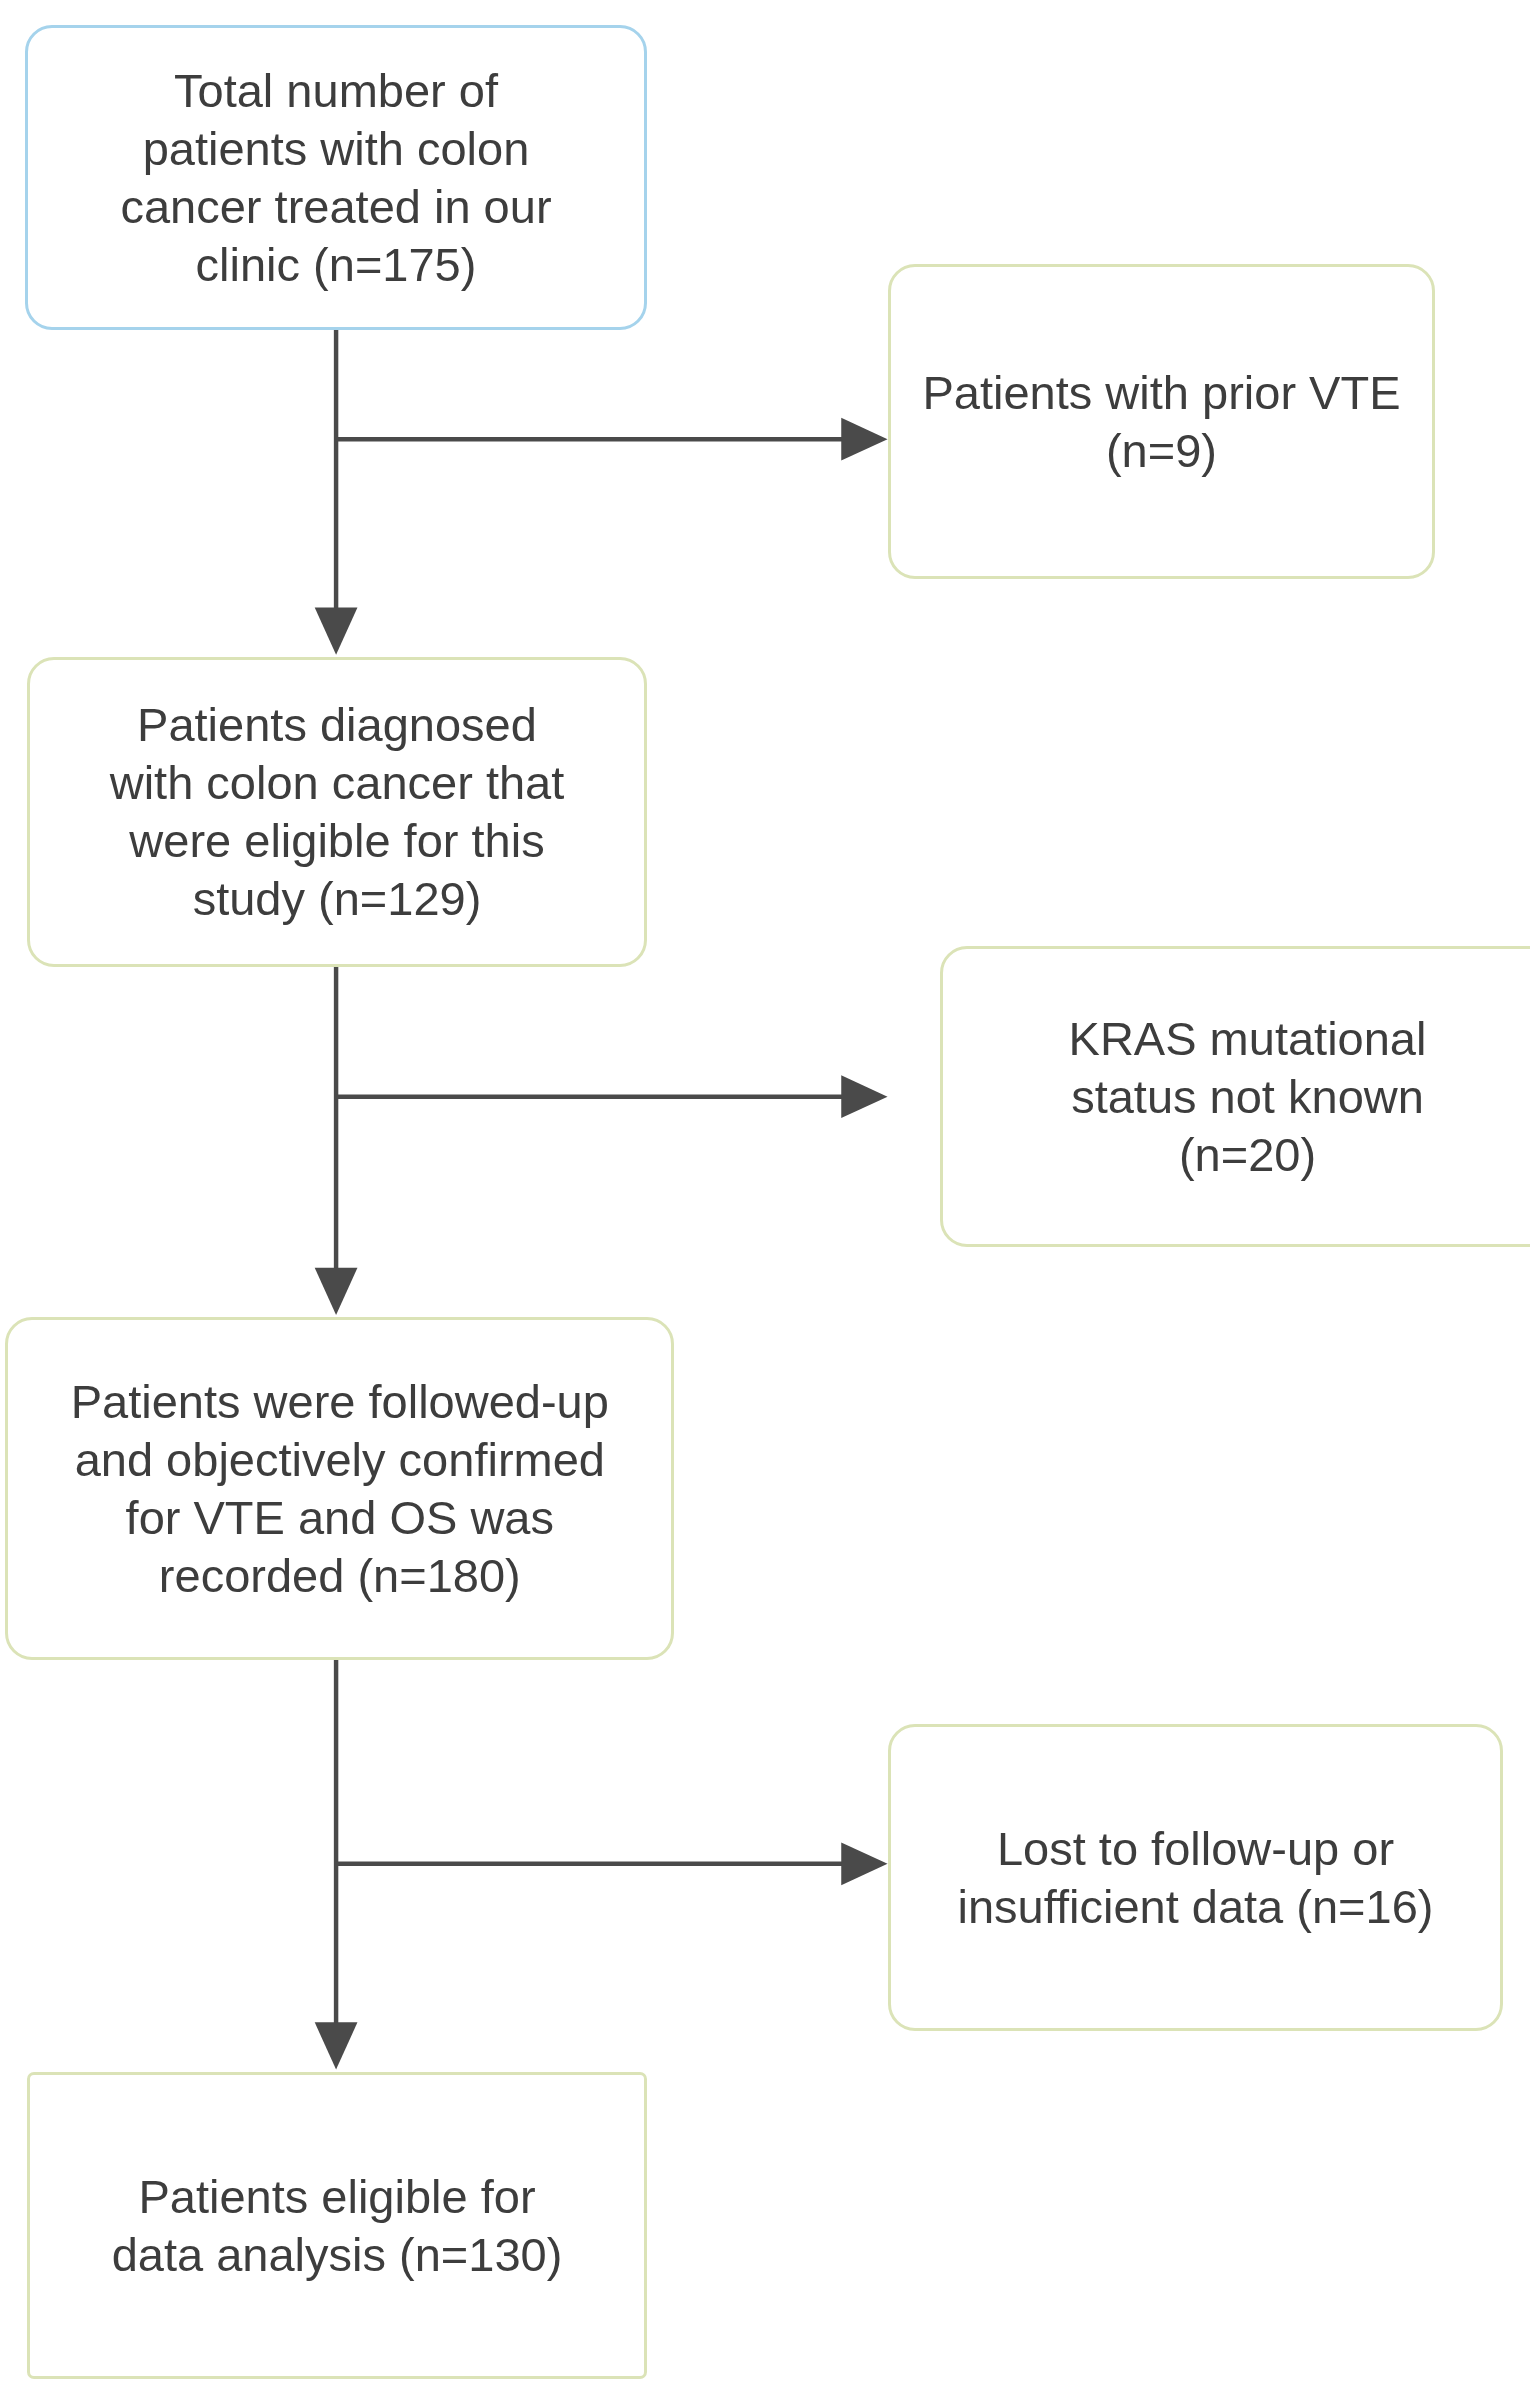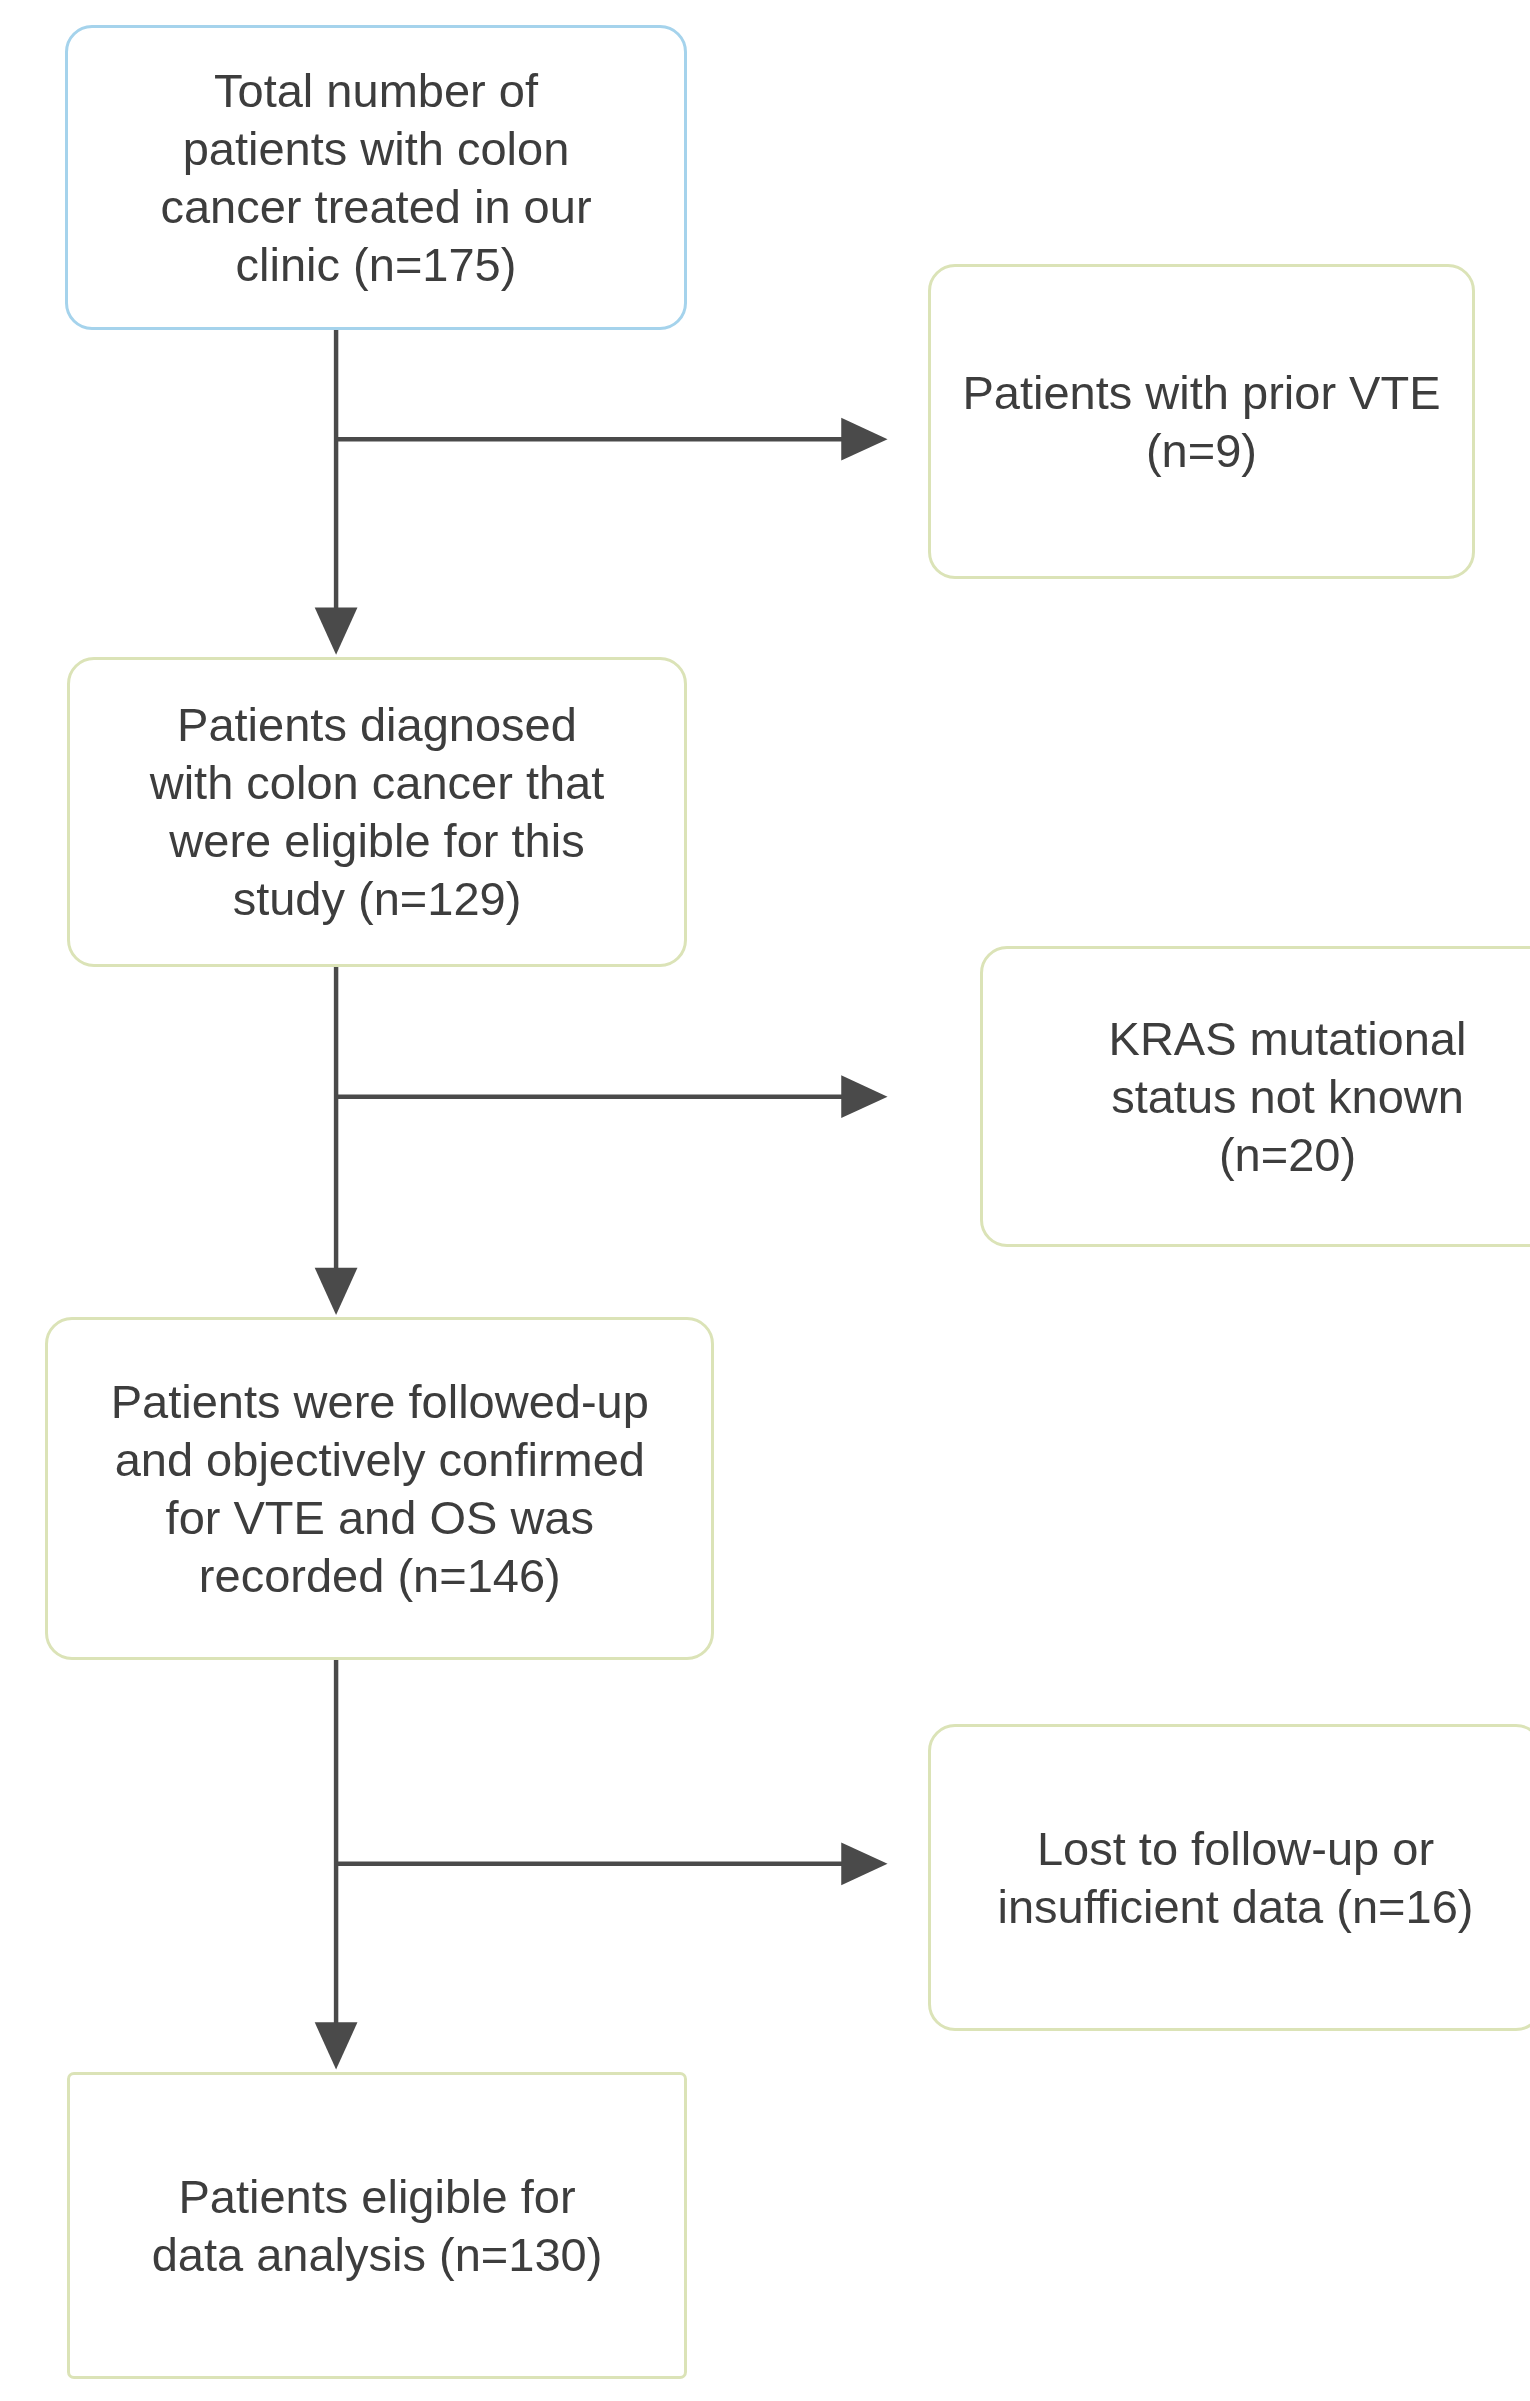--- a/index.html
+++ b/index.html
@@ -15,21 +15,20 @@
     position: absolute;
     box-sizing: border-box;
     border: 3.6px solid #dbe3b7;
     border-radius: 27px;
     background: #ffffff;
     display: flex;
     align-items: center;
     justify-content: center;
     text-align: center;
     padding: 14.3px 19.6px;
-    margin-left: 40px;
   }
   .node .label {
     white-space: pre-line;
     font-size: 47px;
     line-height: 58px;
     color: #3d3d3d;
   }
   .node.blue { border-color: #a5d3ec; }
   .node.tight { padding: 9px 10.7px; }
   svg.connectors {
@@ -98,21 +97,21 @@
   <div id="e2" class="node" style="border-color: rgb(219, 227, 183);">
     <span class="label">KRAS mutational
 status not known
 (n=20)</span>
   </div>
 
   <div id="b3" class="node tight" style="border-color: rgb(219, 227, 183);">
     <span class="label">Patients were followed-up
 and objectively confirmed
 for VTE and OS was
-recorded (n=146)</span>
+recorded (n=180)</span>
   </div>
 
   <div id="e3" class="node" style="border-color: rgb(219, 227, 183);">
     <span class="label">Lost to follow-up or
 insufficient data (n=16)</span>
   </div>
 
   <div id="b4" class="node" style="border-color: rgb(219, 227, 183);">
     <span class="label">Patients eligible for
 data analysis (n=130)</span>

